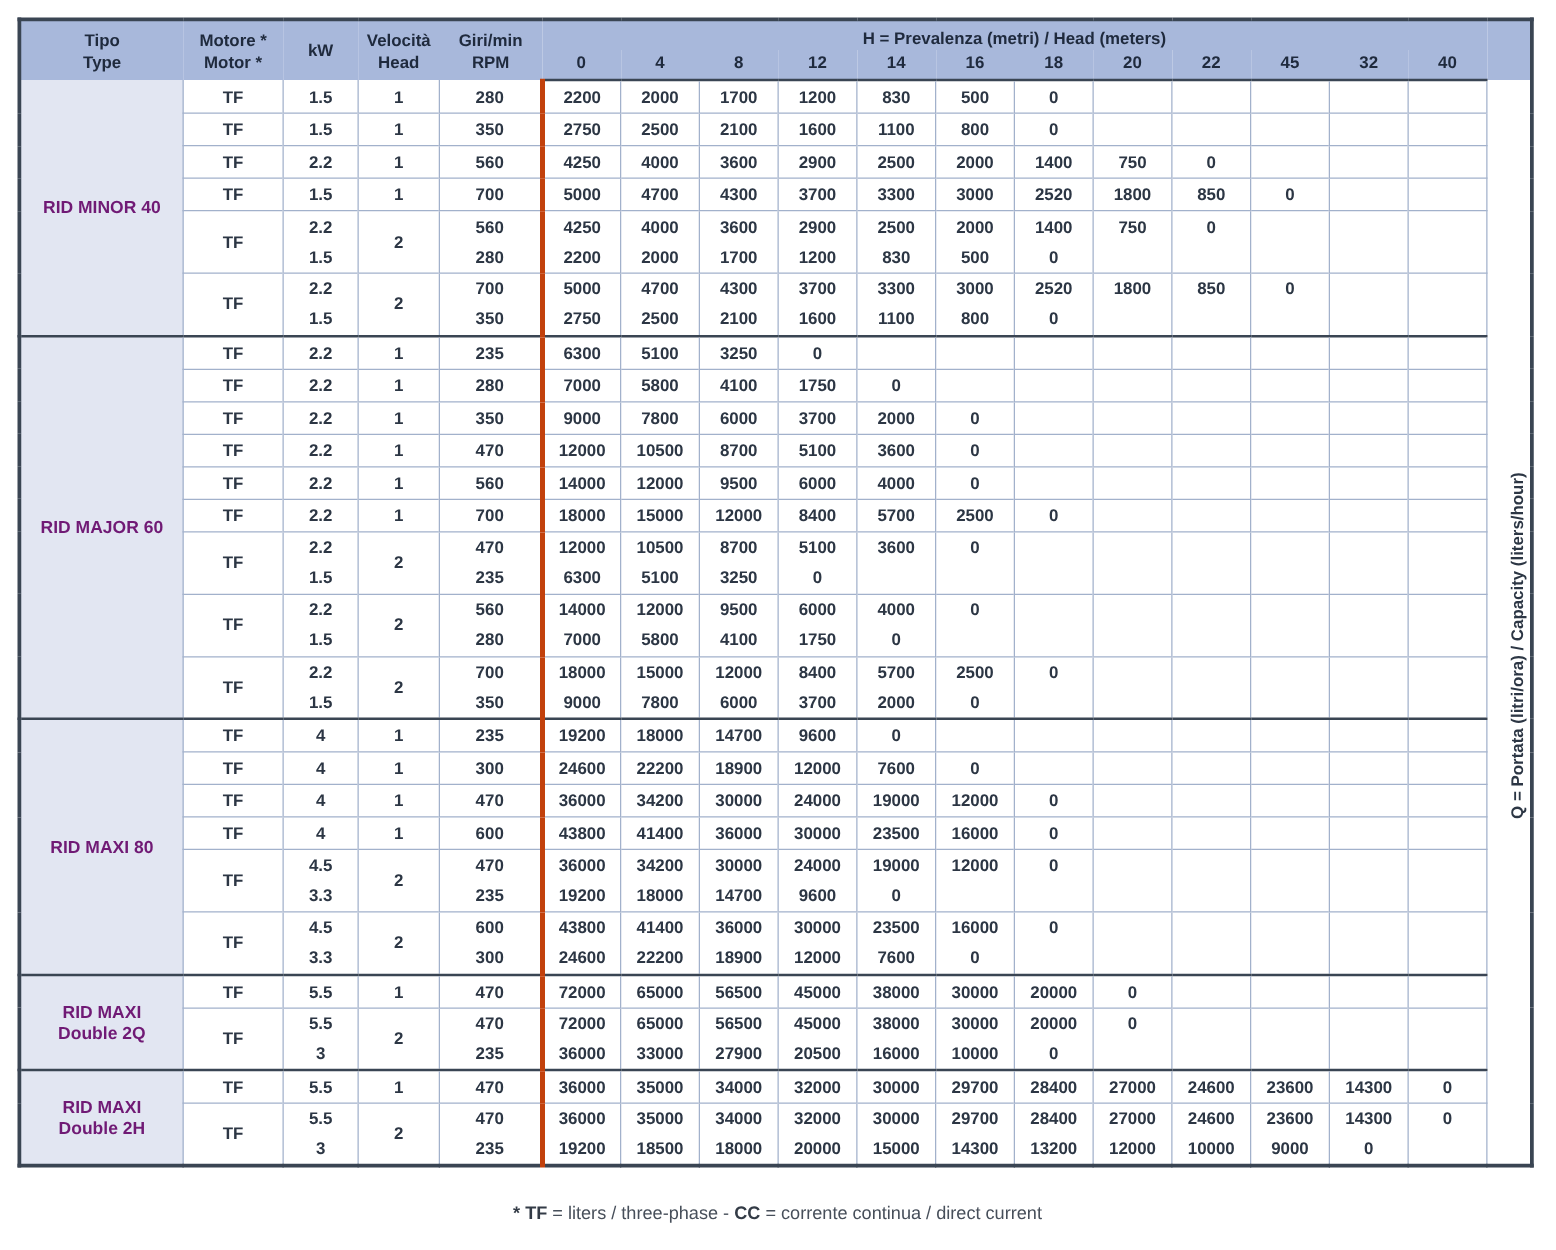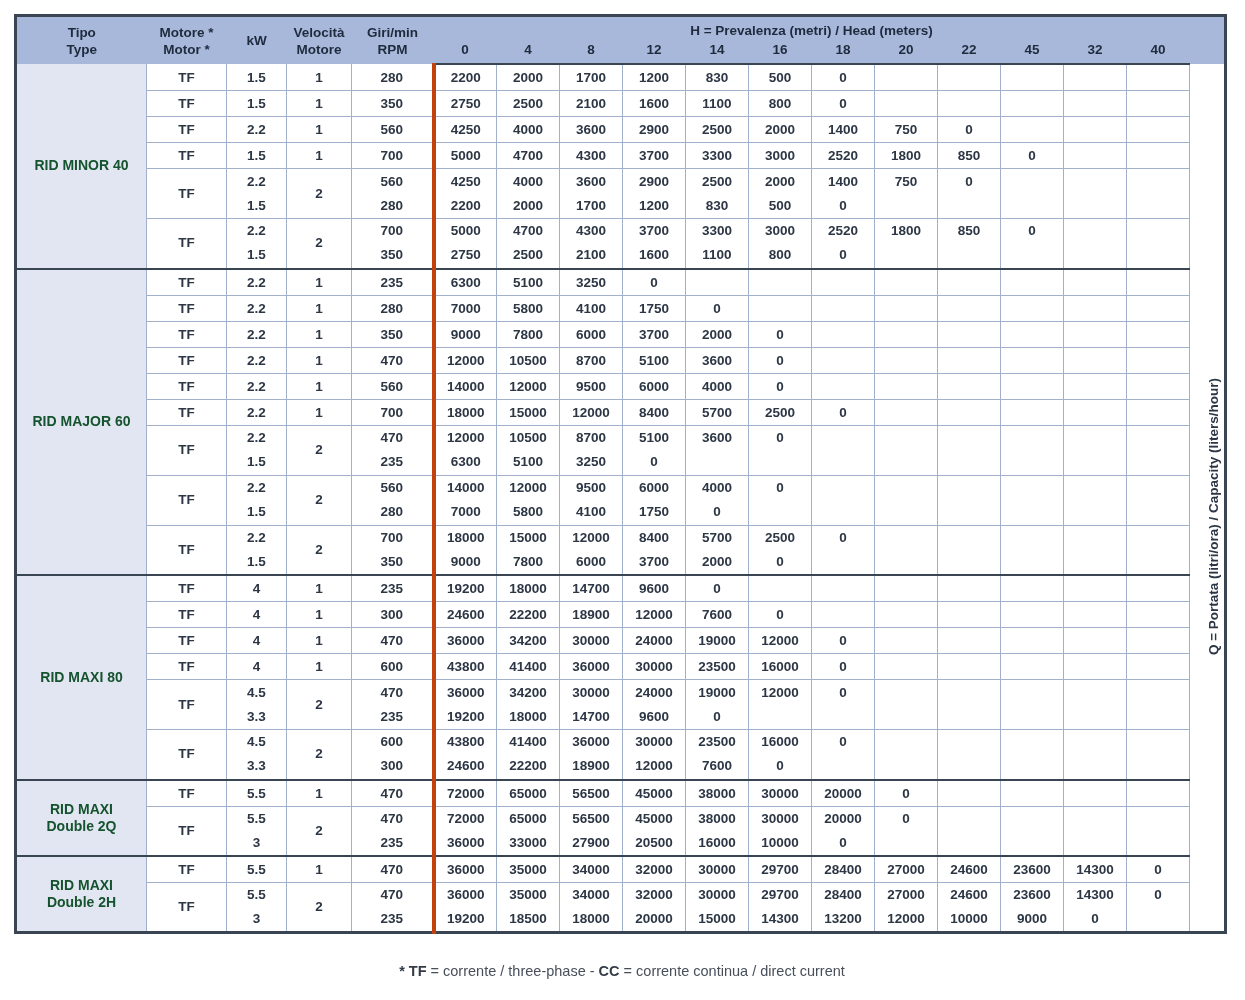--- a/index.html
+++ b/index.html
@@ -50,21 +50,21 @@
     color:#2c3644;
     border-top:1px solid #a2b1cb;
     border-right:1px solid #a2b1cb;
     padding:0;
   }
   tbody tr:first-child td { border-top:none; }
   tbody tr.section-start td { border-top:2px solid #3a4553; }
 
   td.tipo-cell {
     background:#e2e6f2;
-    color:#14532d;
+    color:#701a75;
     font-size:14px;
     font-weight:700;
     line-height:17px;
   }
   td.h-first { border-left:4px solid #c2410c; }
   td.q-col { border-right:none; border-left:1px solid #a2b1cb; background:#ffffff; }
 
   tr.sgl td { height:26px; }
   tr.dbl td { height:50px; }
   .ln { line-height:24px; min-height:24px; }
@@ -129,21 +129,21 @@
         </th>
         <th rowspan="2">
           <div class="hl">Motore *</div>
           <div class="hl">Motor *</div>
         </th>
         <th rowspan="2">
           <div class="hl">kW</div>
         </th>
         <th rowspan="2">
           <div class="hl">Velocità</div>
-          <div class="hl">Motore</div>
+          <div class="hl">Head</div>
         </th>
         <th rowspan="2">
           <div class="hl">Giri/min</div>
           <div class="hl">RPM</div>
         </th>
         <th colspan="12" class="h-title">
           <span>H</span><span style="font-weight:700;"> = Prevalenza (metri) / Head (meters)</span>
         </th>
         <th rowspan="2"></th>
       </tr>
@@ -1560,16 +1560,16 @@
       </tbody>
   </table>
 
   <div class="q-label-wrap">
     <span>
       <span>Q</span><span> = Portata (litri/ora) / Capacity (liters/hour)</span>
     </span>
   </div>
 
   <div class="footnote">
-    <b>* </b><b>TF</b><span> = corrente / three-phase - </span><b>CC</b><span> = corrente continua / direct current</span>
+    <b>* </b><b>TF</b><span> = liters / three-phase - </span><b>CC</b><span> = corrente continua / direct current</span>
   </div>
 
 </div>
 
 </body></html>

